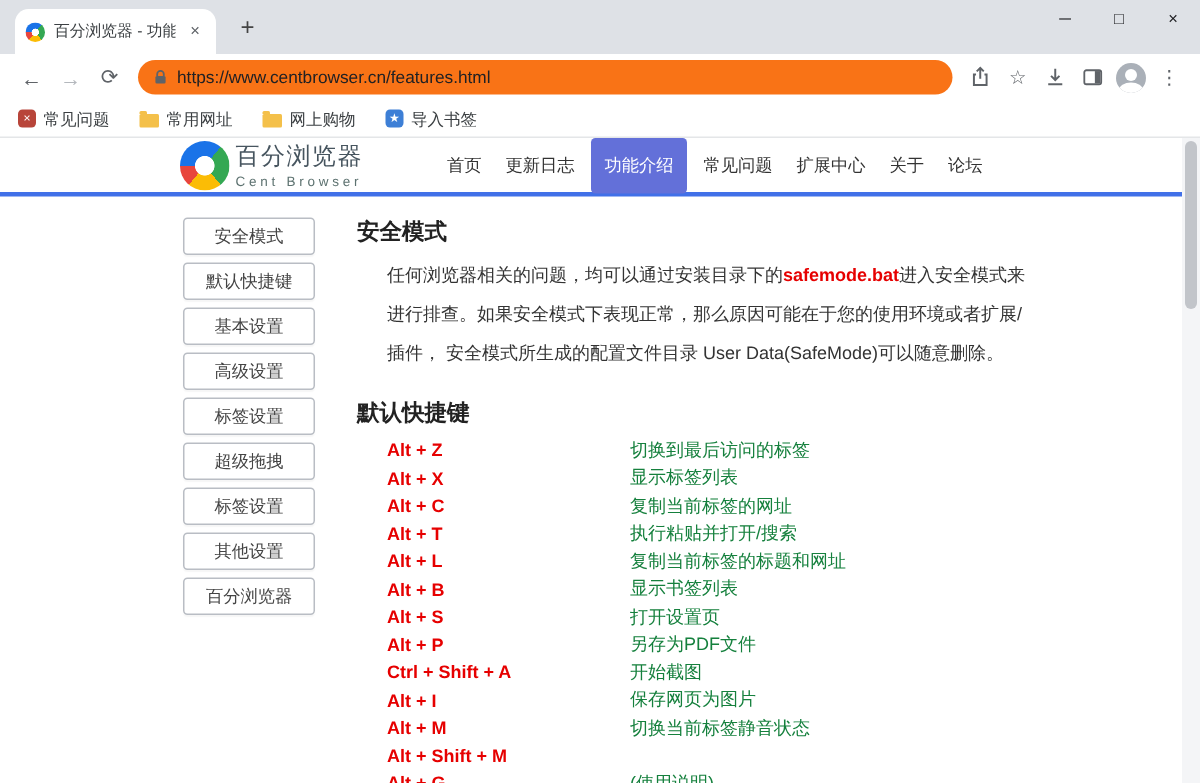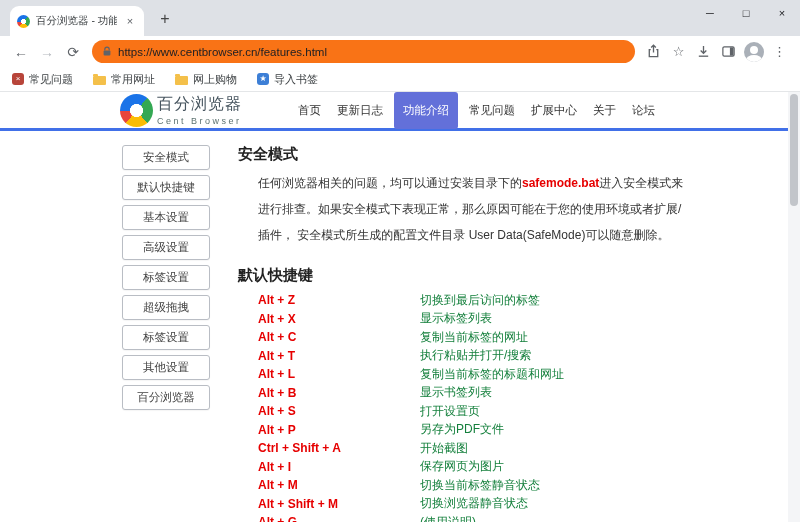--- a/index.html
+++ b/index.html
@@ -225,21 +225,20 @@
           <div class="sc-row">
               <span class="sc-keys">Alt + I</span>
               <span class="sc-desc">保存网页为图片</span>
             </div>
           <div class="sc-row">
               <span class="sc-keys">Alt + M</span>
               <span class="sc-desc">切换当前标签静音状态</span>
             </div>
           <div class="sc-row">
               <span class="sc-keys">Alt + Shift + M</span>
-              <span class="sc-desc">切换浏览器静音状态</span>
             </div>
           <div class="sc-row">
               <span class="sc-keys">Alt + G</span>
               <span class="sc-desc">(使用说明)</span>
             </div>
         </div>
       </div>
     </div>
 
     <div class="scrollbar">

